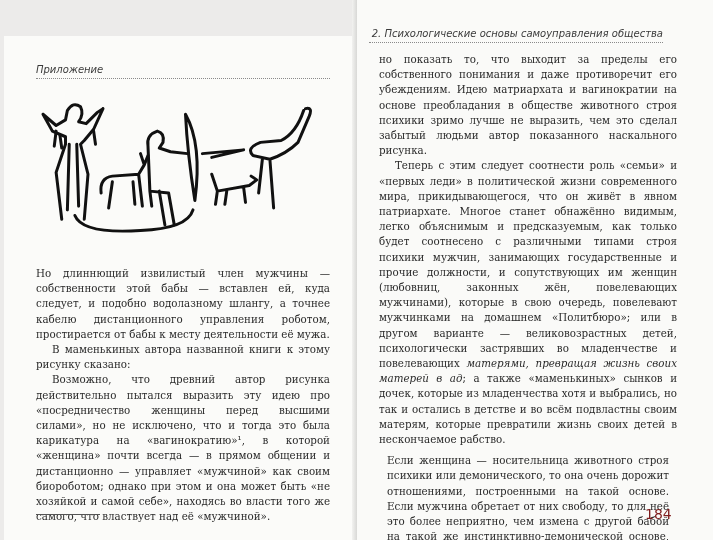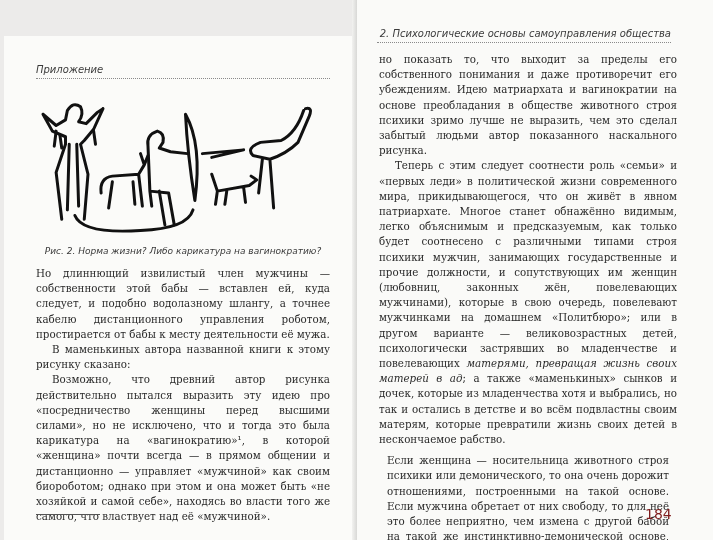--- a/index.html
+++ b/index.html
@@ -20,21 +20,21 @@
     position: absolute; left: 352px; top: 0; width: 10px; height: 540px;
     background: linear-gradient(to right, #f2f2f0, #d8d8d6 50%, #f0f0ee);
   }
   .running-head {
     position: absolute; top: 28px;
     font-family: "DejaVu Sans", sans-serif; font-style: italic;
     font-size: 10px; color: #3a3a3a;
     border-bottom: 1px dotted #8a8a8a; padding-bottom: 3px;
   }
   .left .running-head { left: 32px; width: 294px; }
-  .right .running-head { left: 20px; width: 294px; text-align: right; }
+  .right .running-head { left: 12px; width: 294px; text-align: right; }
   .figure { position: absolute; left: 24px; top: 52px; width: 300px; height: 150px; }
   .caption {
     position: absolute; left: 32px; top: 210px; width: 294px; text-align: center;
     font-family: "DejaVu Sans", sans-serif; font-style: italic; font-size: 9px; color: #3a3a3a;
   }
   .text { position: absolute; font-size: 10.3px; line-height: 15.2px; text-align: justify; }
   .left .text { left: 32px; width: 294px; top: 230px; }
   .right .text { left: 22px; width: 298px; top: 52px; }
   .text p { margin: 0; text-indent: 0; }
   .text p.ind { text-indent: 16px; }
@@ -72,21 +72,20 @@
 
     <path d="M50 136 Q58 156 120 152 Q170 150 176 130"></path>
 
     <path d="M186 70 L230 66 L196 74"></path>
 
     <path d="M196 92 L202 110 L236 104 L244 98 L238 94 M202 110 L200 124 M230 106 L232 122 M212 110 L210 124"></path>
 
     <path d="M296 22 Q304 20 300 30 L288 58 Q276 70 258 76 L240 72 Q232 64 248 58 L270 56 Q286 48 294 24 M258 76 L262 128 M250 76 L246 112"></path>
   </svg>
 
-  <div class="caption">Рис. 2. Норма жизни? Либо карикатура на вагинократию?</div>
 
   <div class="text">
     <p>Но длиннющий извилистый член мужчины — собственности этой бабы — вставлен ей, куда следует, и подобно водолазному шлангу, а точнее кабелю дистанционного управления роботом, простирается от бабы к месту деятельности её мужа.</p>
     <p class="ind">В маменькиных автора названной книги к этому рисунку сказано:</p>
     <p class="ind">Возможно, что древний автор рисунка действительно пытался выразить эту идею про «посредничество женщины перед высшими силами», но не исключено, что и тогда это была карикатура на «вагинократию»¹, в которой «женщина» почти всегда — в прямом общении и дистанционно — управляет «мужчиной» как своим биороботом; однако при этом и она может быть «не хозяйкой и самой себе», находясь во власти того же самого, что властвует над её «мужчиной».</p>
 
   </div>
 
   <div class="fn-rule"></div>
   <div class="folio">266</div>

